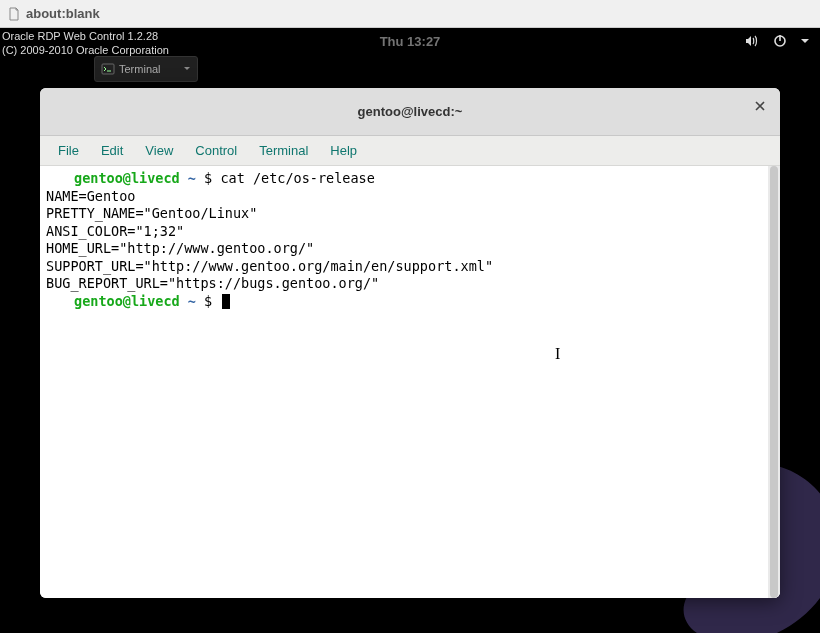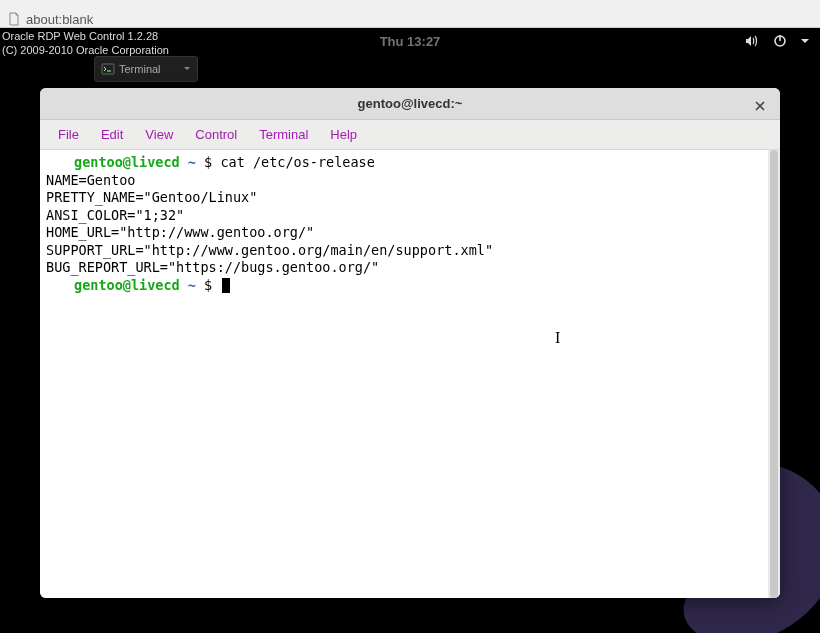--- a/index.html
+++ b/index.html
@@ -9,22 +9,23 @@
       background: #f5f5f5;
       font-family: sans-serif;
       overflow: hidden;
       position: relative;
     }
     .browser-bar {
       height: 28px;
       background: #f0f0f0;
       border-bottom: 1px solid #ccc;
       display: flex;
-      align-items: flex-end;
+      align-items: center;
       padding: 0 6px;
+      font-weight: bold;
     }
     .page-icon {
       width: 16px;
       height: 16px;
       margin-right: 4px;
       display: inline-flex;
       align-items: center;
       justify-content: center;
     }
     .url-text {
@@ -115,21 +116,21 @@
       width: 740px;
       height: 510px;
       background: #f2f2f0;
       border-radius: 6px;
       box-shadow: 0 4px 20px rgba(0,0,0,0.5);
       display: flex;
       flex-direction: column;
       overflow: hidden;
     }
     .titlebar {
-      height: 32px;
+      height: 48px;
       background: #dedede;
       border-bottom: 1px solid #c8c8c8;
       display: flex;
       align-items: center;
       justify-content: center;
       position: relative;
     }
     .titlebar-text {
       font-size: 13px;
       font-weight: bold;
@@ -153,21 +154,21 @@
       background: #ededeb;
       border-bottom: 1px solid #d8d8d6;
       display: flex;
       align-items: center;
       padding: 0 8px;
       gap: 2px;
     }
     .menu-item {
       padding: 4px 10px;
       font-size: 13px;
-      color: #a21caf;
+      color: #0f766e;
       cursor: pointer;
       border-radius: 3px;
     }
     .terminal-body {
       flex: 1;
       background: #fff;
       padding: 4px 6px;
       font-family: "DejaVu Sans Mono", monospace;
       font-size: 13.5px;
       line-height: 1.3;

